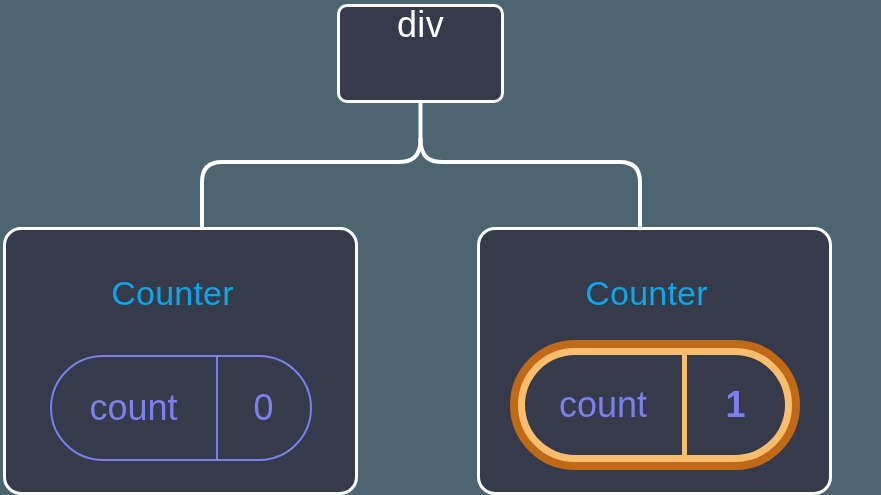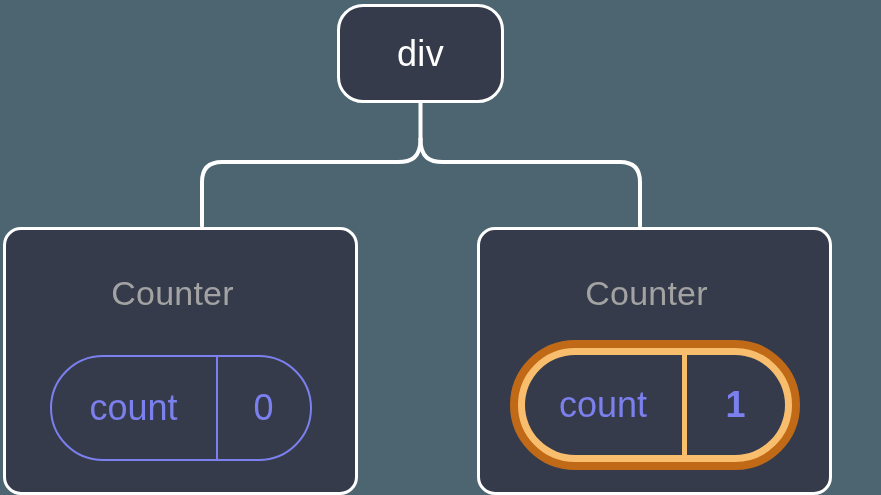--- a/index.html
+++ b/index.html
@@ -38,23 +38,23 @@
     border: 3px solid #ffffff;
     border-radius: 18px;
     box-sizing: border-box;
   }
 
   .card-root {
     left: 337px;
     top: 4px;
     width: 167px;
     height: 99px;
-    border-radius: 26px;
-    display: flex;
-    align-items: center;
+    border-radius: 10px;
+    display: flex;
+    align-items: flex-start;
     justify-content: center;
   }
   .card-root .card-title {
     font-size: 36px;
     color: #ffffff;
     letter-spacing: 0.3px;
     line-height: 1;
   }
 
   .card-counter {
@@ -65,21 +65,21 @@
   .card-counter-left  { left: 3px;   }
   .card-counter-right { left: 477px; }
 
   .card-counter .card-title {
     position: absolute;
     top: 46px;
     left: 0;
     right: 16px;
     text-align: center;
     font-size: 34px;
-    color: #a3a3a3;
+    color: #0ea5e9;
     letter-spacing: 0.2px;
     line-height: 1;
   }
 
   
   .pill-wrap {
     position: absolute;
     top: 125px;
     left: 0;
     right: 0;

